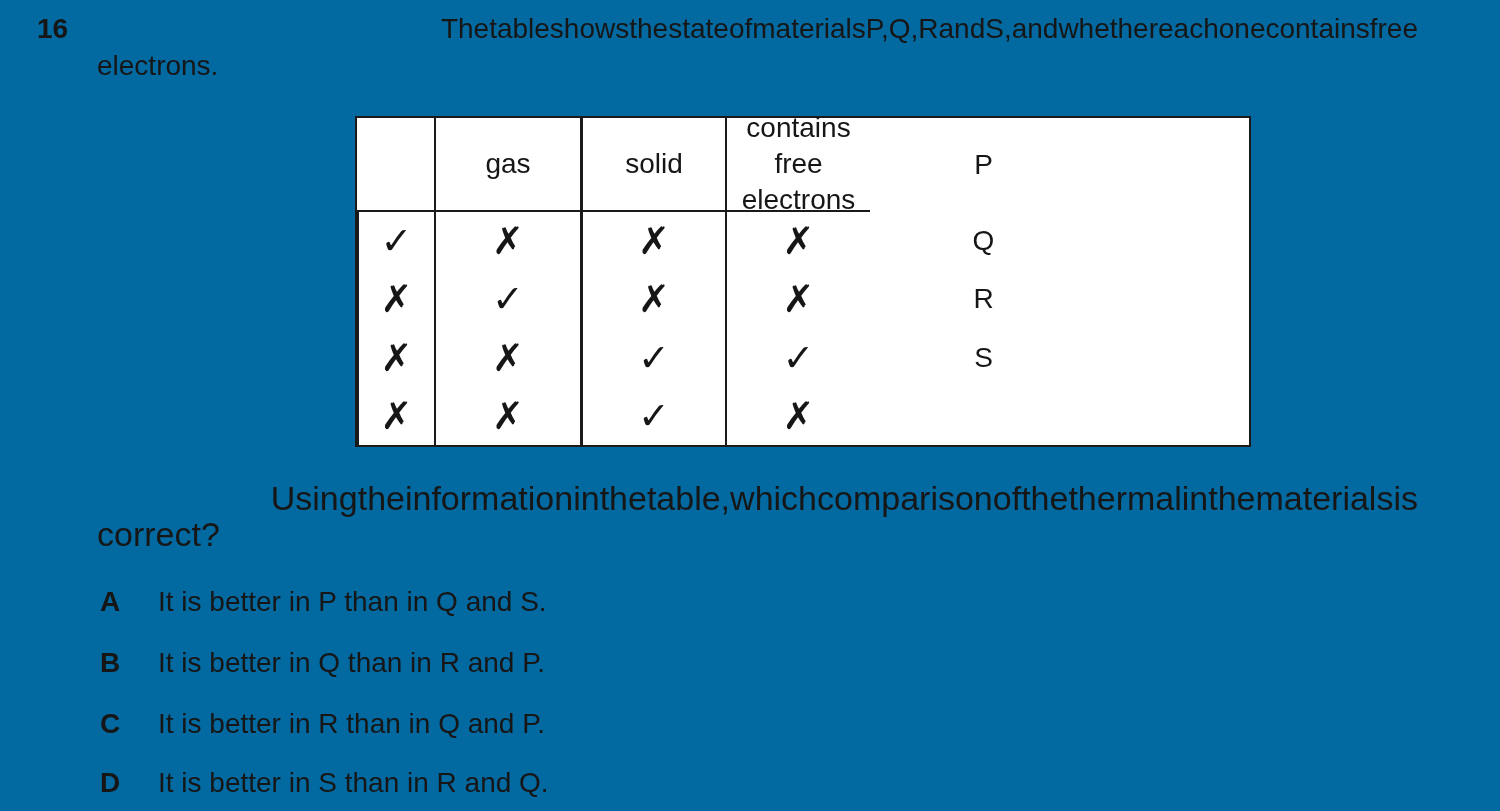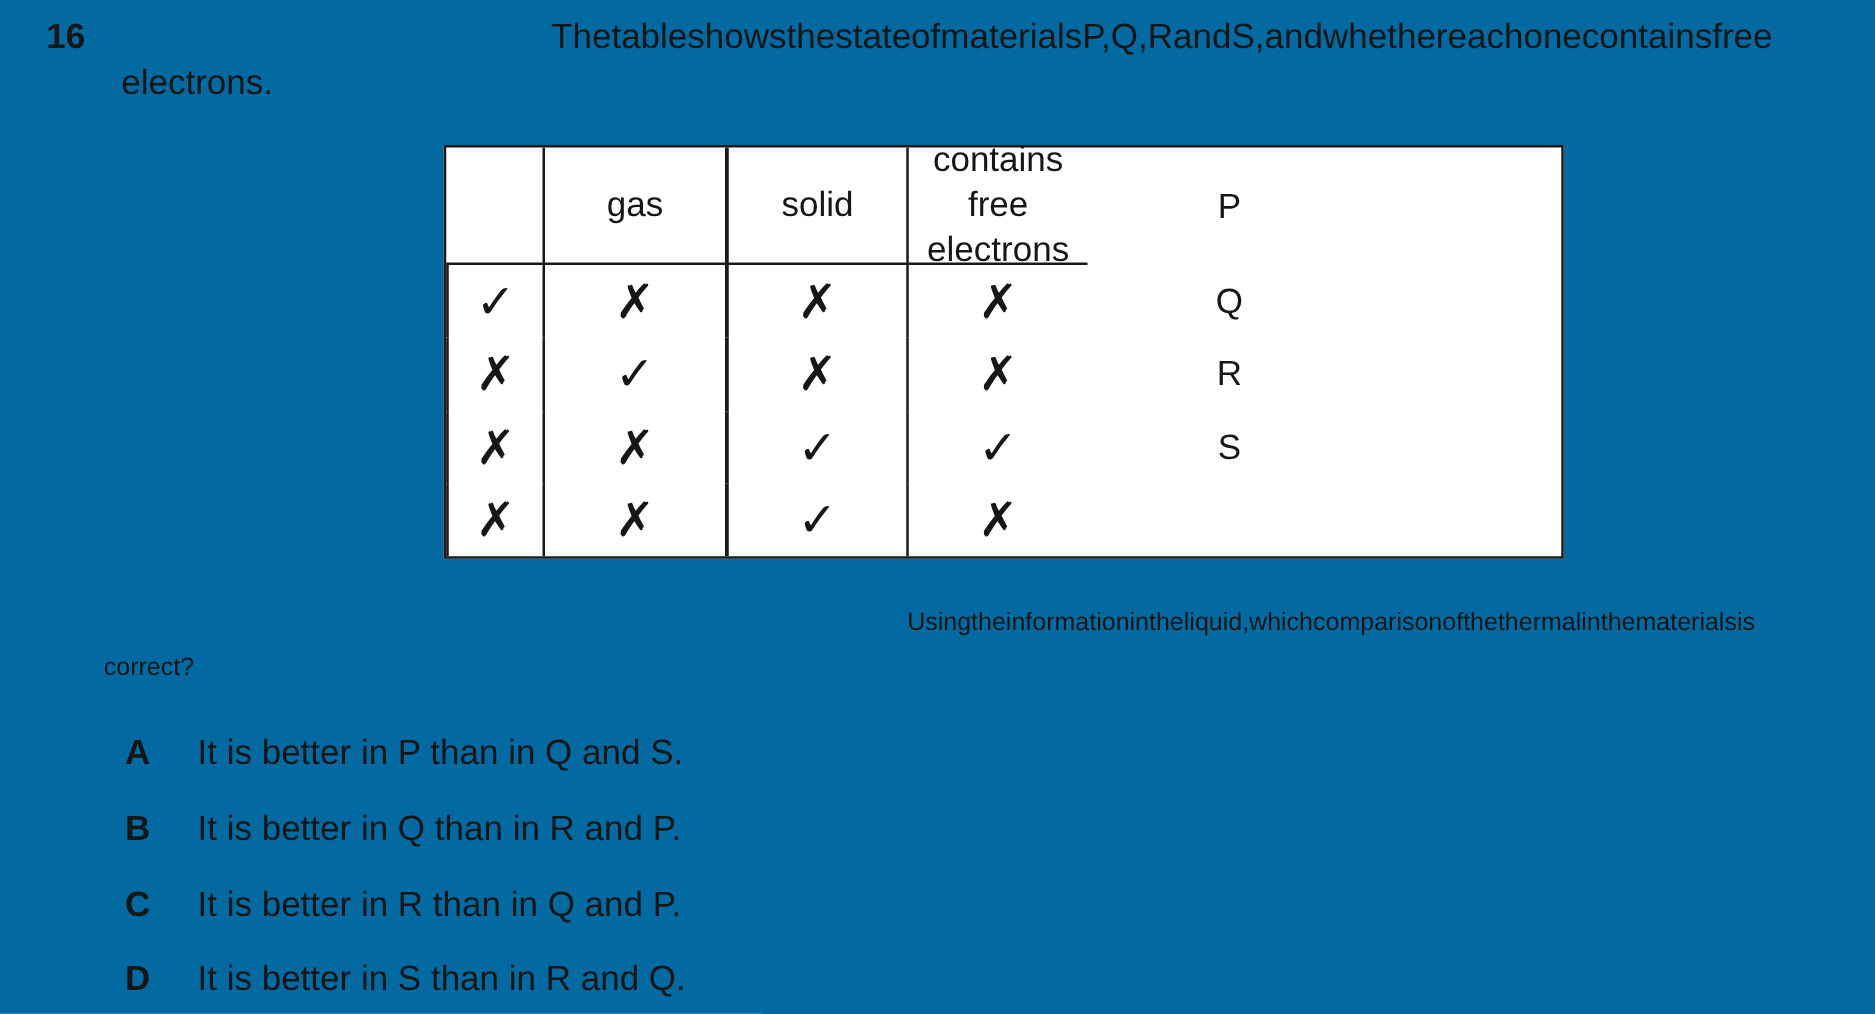--- a/index.html
+++ b/index.html
@@ -29,24 +29,24 @@
   .intro {
     position: absolute;
     left: 97px;
     top: 10px;
     width: 1321px;
     font-size: 28px;
     line-height: 37px;
   }
   .prompt {
     position: absolute;
-    left: 83px;
+    left: 97px;
     top: 480px;
     width: 1321px;
-    font-size: 20px;
+    font-size: 34px;
     line-height: 36px;
   }
   .jline { display: flex; justify-content: flex-end; flex-wrap: nowrap; white-space: nowrap; }
   .nline { display: block; }
 
   
   .mtable {
     position: absolute;
     left: 355px;
     top: 116px;
@@ -202,21 +202,21 @@
       </div>
   </div>
 
   <div class="prompt">
     <span class="jline">
         <span>Using</span>
         <span>the</span>
         <span>information</span>
         <span>in</span>
         <span>the</span>
-        <span>liquid,</span>
+        <span>table,</span>
         <span>which</span>
         <span>comparison</span>
         <span>of</span>
         <span>the</span>
         <span>thermal</span>
         <span>in</span>
         <span>the</span>
         <span>materials</span>
         <span>is</span>
       </span>

